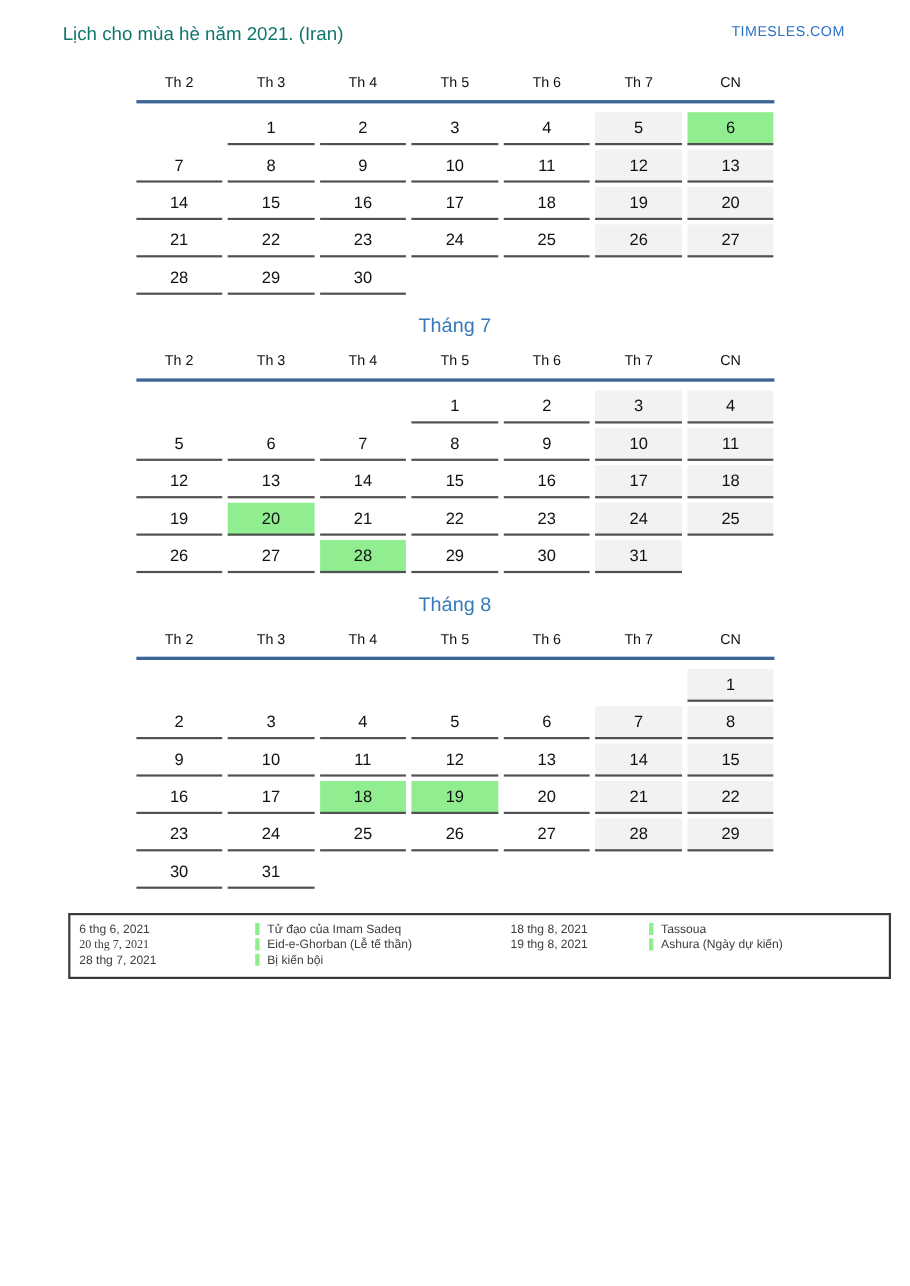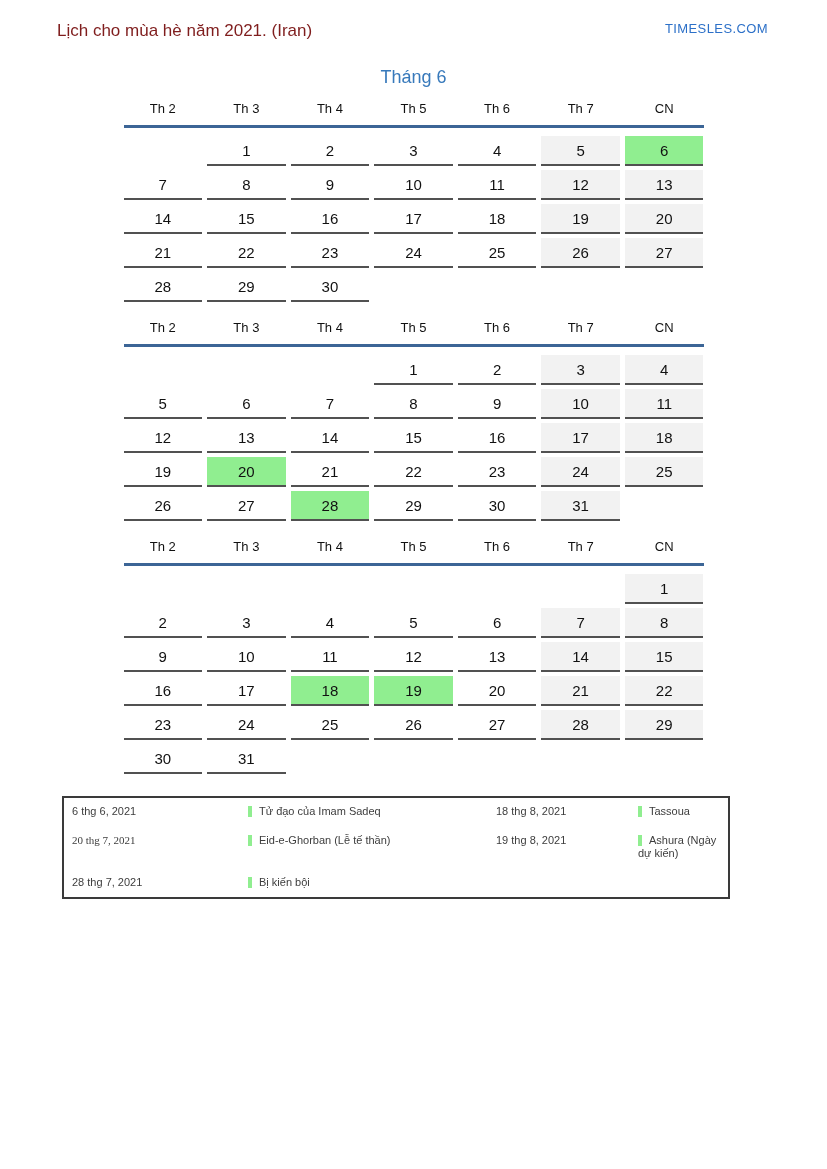--- a/index.html
+++ b/index.html
@@ -16,135 +16,135 @@
     width: 827px; height: 1169px;
     background: #ffffff;
     font-family: "Liberation Sans", sans-serif;
     color: #1a1a1a;
     overflow: hidden;
   }
   .topbar {
     display: flex; justify-content: space-between; align-items: flex-start;
     padding: 21px 59px 0 57px;
   }
-  .page-title { font-size: 17px; font-weight: normal; color: #7f1d1d; margin: 0; }
+  .page-title { font-size: 17px; font-weight: normal; color: #0f766e; margin: 0; }
   .logo { font-size: 13px; color: var(--logo-blue); letter-spacing: 0.4px; text-decoration: none; cursor: pointer; }
   .months { margin-top: 26px; }
   .month { width: 580px; margin: 0 auto; }
   .month + .month { margin-top: 18px; }
   .month-title { text-align: center; font-size: 18px; font-weight: normal; color: var(--accent); margin: 0 0 13px 0; }
   .weekday-row, .week-row {
     display: grid; grid-template-columns: repeat(7, 1fr); column-gap: 5px;
   }
   .weekday-row { font-size: 13px; text-align: center; padding-bottom: 9px; color: #111111; }
   .header-line { height: 3px; background: var(--line-blue); }
   .weeks { padding-top: 8px; }
   .week-row { margin-bottom: 4px; }
   .cell {
     height: 30px; line-height: 30px; text-align: center; font-size: 15px;
     border-bottom: 2px solid transparent; color: #111111;
   }
   .cell.day { border-bottom-color: var(--cell-border); }
   .cell.weekend { background: var(--weekend); }
   .cell.holiday { background: var(--green); }
   .legend {
-    width: 668px; margin: 22px 0 18px 62px;
+    width: 748px; margin: 22px 0 18px 62px;
     border: 2px solid #3a3a3a;
     padding: 7px 8px 8px 8px;
     display: grid; grid-template-columns: 160px 232px 126px 1fr;
-    font-size: 11px; line-height: 13px; color: #3d3d3d; row-gap: 1px; gap: 16px;
+    font-size: 11px; line-height: 13px; color: #3d3d3d; row-gap: 1px;
   }
   .legend .bar {
     display: inline-block; width: 4px; height: 11px;
     background: var(--green); margin-right: 7px; vertical-align: -2px;
   }
 </style>
 </head>
 <body>
 
 <div class="topbar">
   <h1 class="page-title">Lịch cho mùa hè năm 2021. (Iran)</h1>
   <a class="logo">TIMESLES.COM</a>
 </div>
 
 <main class="months">
-    <section class="month">
-      <h2 class="month-title">Tháng 6</h2>
-      <div class="weekday-row">
-        <div class="wd">Th 2</div>
-        <div class="wd">Th 3</div>
-        <div class="wd">Th 4</div>
-        <div class="wd">Th 5</div>
-        <div class="wd">Th 6</div>
-        <div class="wd">Th 7</div>
-        <div class="wd">CN</div>
-      </div>
-      <div class="header-line"></div>
-      <div class="weeks">
-        <div class="week-row">
-          <div class="cell"></div>
-          <div class="cell day">1</div>
-          <div class="cell day">2</div>
-          <div class="cell day">3</div>
-          <div class="cell day">4</div>
-          <div class="cell day weekend">5</div>
-          <div class="cell day holiday">6</div>
-        </div>
-        <div class="week-row">
-          <div class="cell day">7</div>
-          <div class="cell day">8</div>
-          <div class="cell day">9</div>
-          <div class="cell day">10</div>
-          <div class="cell day">11</div>
-          <div class="cell day weekend">12</div>
-          <div class="cell day weekend">13</div>
-        </div>
-        <div class="week-row">
-          <div class="cell day">14</div>
-          <div class="cell day">15</div>
-          <div class="cell day">16</div>
-          <div class="cell day">17</div>
-          <div class="cell day">18</div>
-          <div class="cell day weekend">19</div>
-          <div class="cell day weekend">20</div>
-        </div>
-        <div class="week-row">
-          <div class="cell day">21</div>
-          <div class="cell day">22</div>
-          <div class="cell day">23</div>
-          <div class="cell day">24</div>
-          <div class="cell day">25</div>
-          <div class="cell day weekend">26</div>
-          <div class="cell day weekend">27</div>
-        </div>
-        <div class="week-row">
-          <div class="cell day">28</div>
-          <div class="cell day">29</div>
-          <div class="cell day">30</div>
-          <div class="cell"></div>
-          <div class="cell"></div>
-          <div class="cell"></div>
-          <div class="cell"></div>
-        </div>
-      </div>
-    </section>
     <section class="month">
       <div class="weekday-row">
         <div class="wd">Th 2</div>
         <div class="wd">Th 3</div>
         <div class="wd">Th 4</div>
         <div class="wd">Th 5</div>
         <div class="wd">Th 6</div>
         <div class="wd">Th 7</div>
         <div class="wd">CN</div>
       </div>
       <div class="header-line"></div>
       <div class="weeks">
         <div class="week-row">
           <div class="cell"></div>
+          <div class="cell day">1</div>
+          <div class="cell day">2</div>
+          <div class="cell day">3</div>
+          <div class="cell day">4</div>
+          <div class="cell day weekend">5</div>
+          <div class="cell day holiday">6</div>
+        </div>
+        <div class="week-row">
+          <div class="cell day">7</div>
+          <div class="cell day">8</div>
+          <div class="cell day">9</div>
+          <div class="cell day">10</div>
+          <div class="cell day">11</div>
+          <div class="cell day weekend">12</div>
+          <div class="cell day weekend">13</div>
+        </div>
+        <div class="week-row">
+          <div class="cell day">14</div>
+          <div class="cell day">15</div>
+          <div class="cell day">16</div>
+          <div class="cell day">17</div>
+          <div class="cell day">18</div>
+          <div class="cell day weekend">19</div>
+          <div class="cell day weekend">20</div>
+        </div>
+        <div class="week-row">
+          <div class="cell day">21</div>
+          <div class="cell day">22</div>
+          <div class="cell day">23</div>
+          <div class="cell day">24</div>
+          <div class="cell day">25</div>
+          <div class="cell day weekend">26</div>
+          <div class="cell day weekend">27</div>
+        </div>
+        <div class="week-row">
+          <div class="cell day">28</div>
+          <div class="cell day">29</div>
+          <div class="cell day">30</div>
+          <div class="cell"></div>
+          <div class="cell"></div>
+          <div class="cell"></div>
+          <div class="cell"></div>
+        </div>
+      </div>
+    </section>
+    <section class="month">
+      <h2 class="month-title">Tháng 7</h2>
+      <div class="weekday-row">
+        <div class="wd">Th 2</div>
+        <div class="wd">Th 3</div>
+        <div class="wd">Th 4</div>
+        <div class="wd">Th 5</div>
+        <div class="wd">Th 6</div>
+        <div class="wd">Th 7</div>
+        <div class="wd">CN</div>
+      </div>
+      <div class="header-line"></div>
+      <div class="weeks">
+        <div class="week-row">
+          <div class="cell"></div>
           <div class="cell"></div>
           <div class="cell"></div>
           <div class="cell day">1</div>
           <div class="cell day">2</div>
           <div class="cell day weekend">3</div>
           <div class="cell day weekend">4</div>
         </div>
         <div class="week-row">
           <div class="cell day">5</div>
           <div class="cell day">6</div>
@@ -177,20 +177,21 @@
           <div class="cell day">27</div>
           <div class="cell day holiday">28</div>
           <div class="cell day">29</div>
           <div class="cell day">30</div>
           <div class="cell day weekend">31</div>
           <div class="cell"></div>
         </div>
       </div>
     </section>
     <section class="month">
+      <h2 class="month-title">Tháng 8</h2>
       <div class="weekday-row">
         <div class="wd">Th 2</div>
         <div class="wd">Th 3</div>
         <div class="wd">Th 4</div>
         <div class="wd">Th 5</div>
         <div class="wd">Th 6</div>
         <div class="wd">Th 7</div>
         <div class="wd">CN</div>
       </div>
       <div class="header-line"></div>

